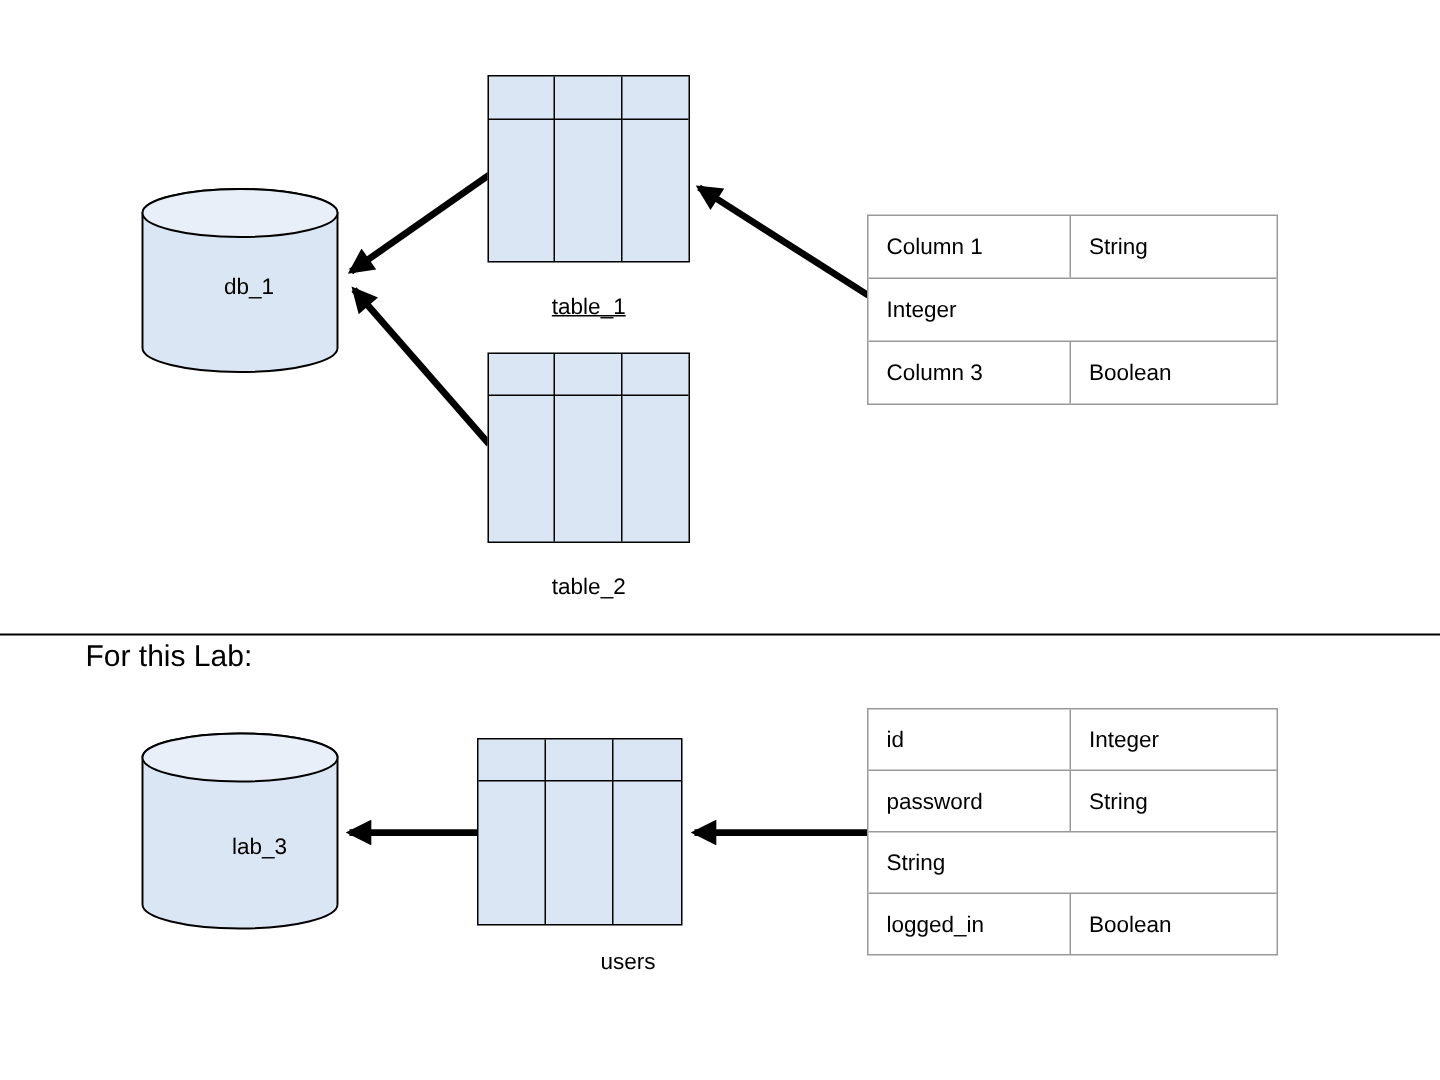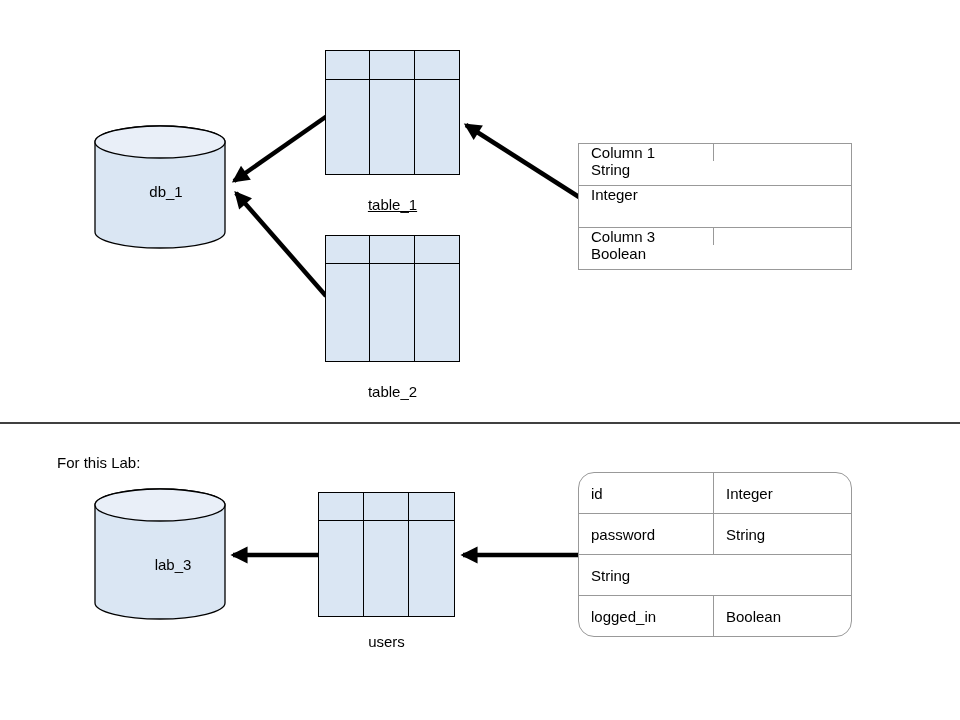--- a/index.html
+++ b/index.html
@@ -26,28 +26,28 @@
     width:272px;box-sizing:content-box;
   }
   .schema-row{display:flex;}
   .schema-row + .schema-row{border-top:1px solid #999999;}
   .schema-cell{
     display:flex;align-items:center;padding-left:12px;
     font-size:15px;box-sizing:border-box;
   }
   .schema-cell.field{width:135px;border-right:1px solid #999999;}
   .schema-cell.type{width:137px;}
-  .schema-table.rows3 .schema-row{height:41px;flex-direction:column;}
+  .schema-table.rows3 .schema-row{height:41px;}
   .schema-table.rows4 .schema-row{height:40px;}
 
   .shape-label{
     position:absolute;text-align:center;font-size:15px;line-height:17px;color:#000;
   }
   .section-heading{
-    position:absolute;left:57px;top:453px;font-size:15px;line-height:19px;color:#000;
+    position:absolute;left:57px;top:429px;font-size:20px;line-height:19px;color:#000;
   }
   svg .arrow{stroke:#000000;stroke-width:4.5;}
   svg .divider{stroke:#000000;stroke-width:1.4;}
   svg .cyl-body{fill:#dae6f3;stroke:#000000;stroke-width:1.3;}
   svg .cyl-top{fill:#e9eff8;stroke:#000000;stroke-width:1.3;}
 </style>
 </head>
 <body>
 
 <div class="canvas">
@@ -102,39 +102,39 @@
     <div class="gt-cell hb"></div>
     <div class="gt-cell vr"></div>
     <div class="gt-cell vr"></div>
     <div class="gt-cell"></div>
   </div>
 
   <div class="shape-label" style="left:95px;top:183px;width:142px;">db_1</div>
   <div class="shape-label" style="left:325px;top:196px;width:135px;text-decoration:underline;">table_1</div>
   <div class="shape-label" style="left:325px;top:383px;width:135px;text-align:center;">table_2</div>
   <div class="shape-label" style="left:95px;top:556px;width:156px;">lab_3</div>
-  <div class="shape-label" style="left:318px;top:633px;width:137px;">users</div>
+  <div class="shape-label" style="left:300px;top:633px;width:137px;text-align:right;">users</div>
 
   <div class="section-heading">For this Lab:</div>
 
   <div class="schema-table rows3" style="left:578px;top:143px;">
     <div class="schema-row">
       <div class="schema-cell field">Column 1</div>
       <div class="schema-cell type">String</div>
     </div>
     <div class="schema-row">
       <div class="schema-cell type">Integer</div>
     </div>
     <div class="schema-row">
       <div class="schema-cell field">Column 3</div>
       <div class="schema-cell type">Boolean</div>
     </div>
   </div>
 
-  <div class="schema-table rows4" style="left:578px;top:472px;border-radius:16px;">
+  <div class="schema-table rows4" style="left:578px;top:472px;">
     <div class="schema-row">
       <div class="schema-cell field">id</div>
       <div class="schema-cell type">Integer</div>
     </div>
     <div class="schema-row">
       <div class="schema-cell field">password</div>
       <div class="schema-cell type">String</div>
     </div>
     <div class="schema-row">
       <div class="schema-cell type">String</div>

